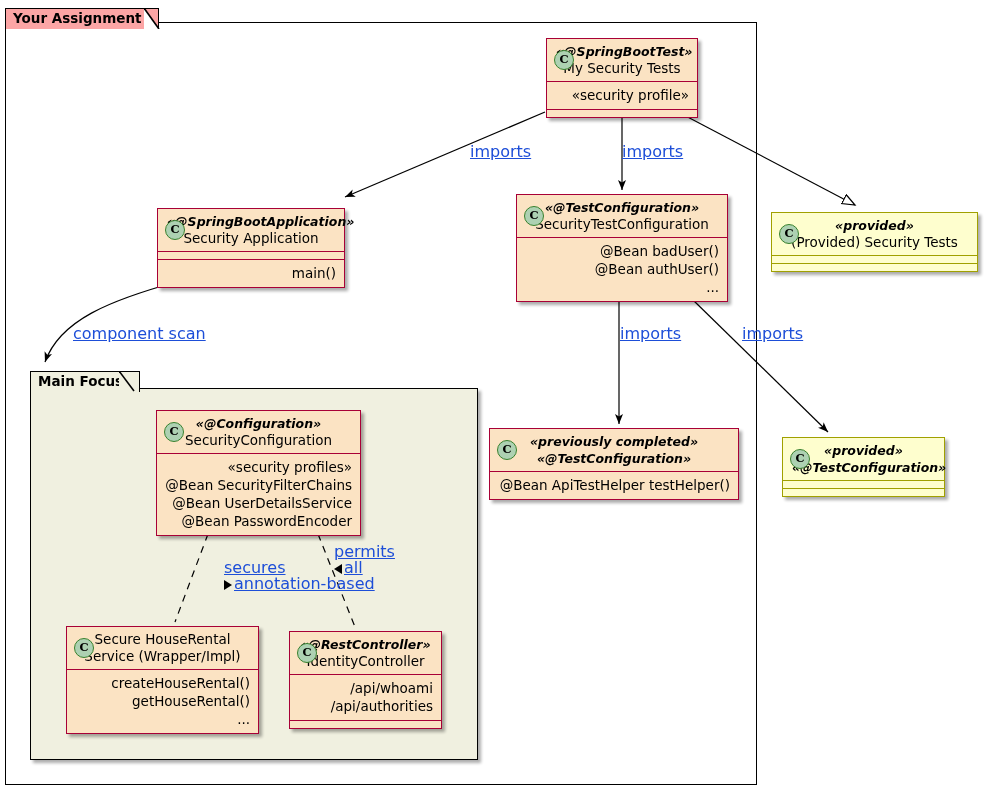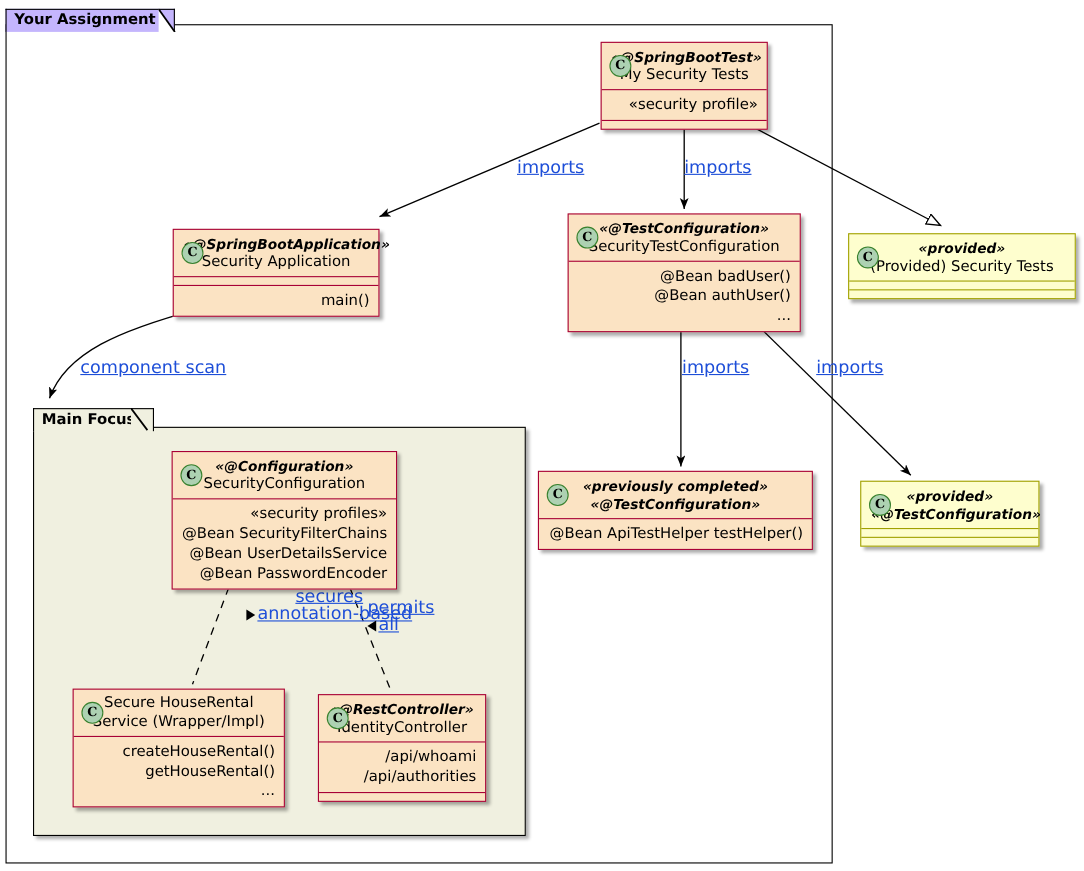--- a/index.html
+++ b/index.html
@@ -55,21 +55,21 @@
     width: 0; height: 0;
   }
 
   #pkg-assignment {
     left: 5px; top: 22px;
     width: 752px; height: 763px;
     background: #ffffff;
   }
   #pkg-assignment-tab {
     left: 5px; top: 8px;
-    background: #c4b5fd;
+    background: #fca5a5;
   }
   #pkg-focus {
     left: 30px; top: 388px;
     width: 448px; height: 372px;
     background: #F0F0E0;
     box-shadow: 3px 3px 3px rgba(0,0,0,0.32);
   }
   #pkg-focus-tab {
     left: 30px; top: 371px;
     background: #F0F0E0;
@@ -161,21 +161,21 @@
     color: #1d4ed8;
     white-space: nowrap;
     line-height: 16px;
     text-decoration: underline;
   }
   #lbl-imports-1 { left: 470px; top: 144px; }
   #lbl-imports-2 { left: 622px; top: 144px; }
   #lbl-component-scan { left: 73px; top: 326px; }
   #lbl-imports-3 { left: 620px; top: 326px; }
   #lbl-imports-4 { left: 742px; top: 326px; }
-  #lbl-secures { left: 224px; top: 534px; text-align: center; }
+  #lbl-secures { left: 224px; top: 560px; }
   #lbl-secures .l2 { display: block; }
   #lbl-permits { left: 334px; top: 544px; }
   #lbl-permits .l2 { display: block; }
   .tri {
     display: inline-block;
     width: 0; height: 0;
     vertical-align: -1px;
     margin-right: 2px;
   }
   .tri-r {

